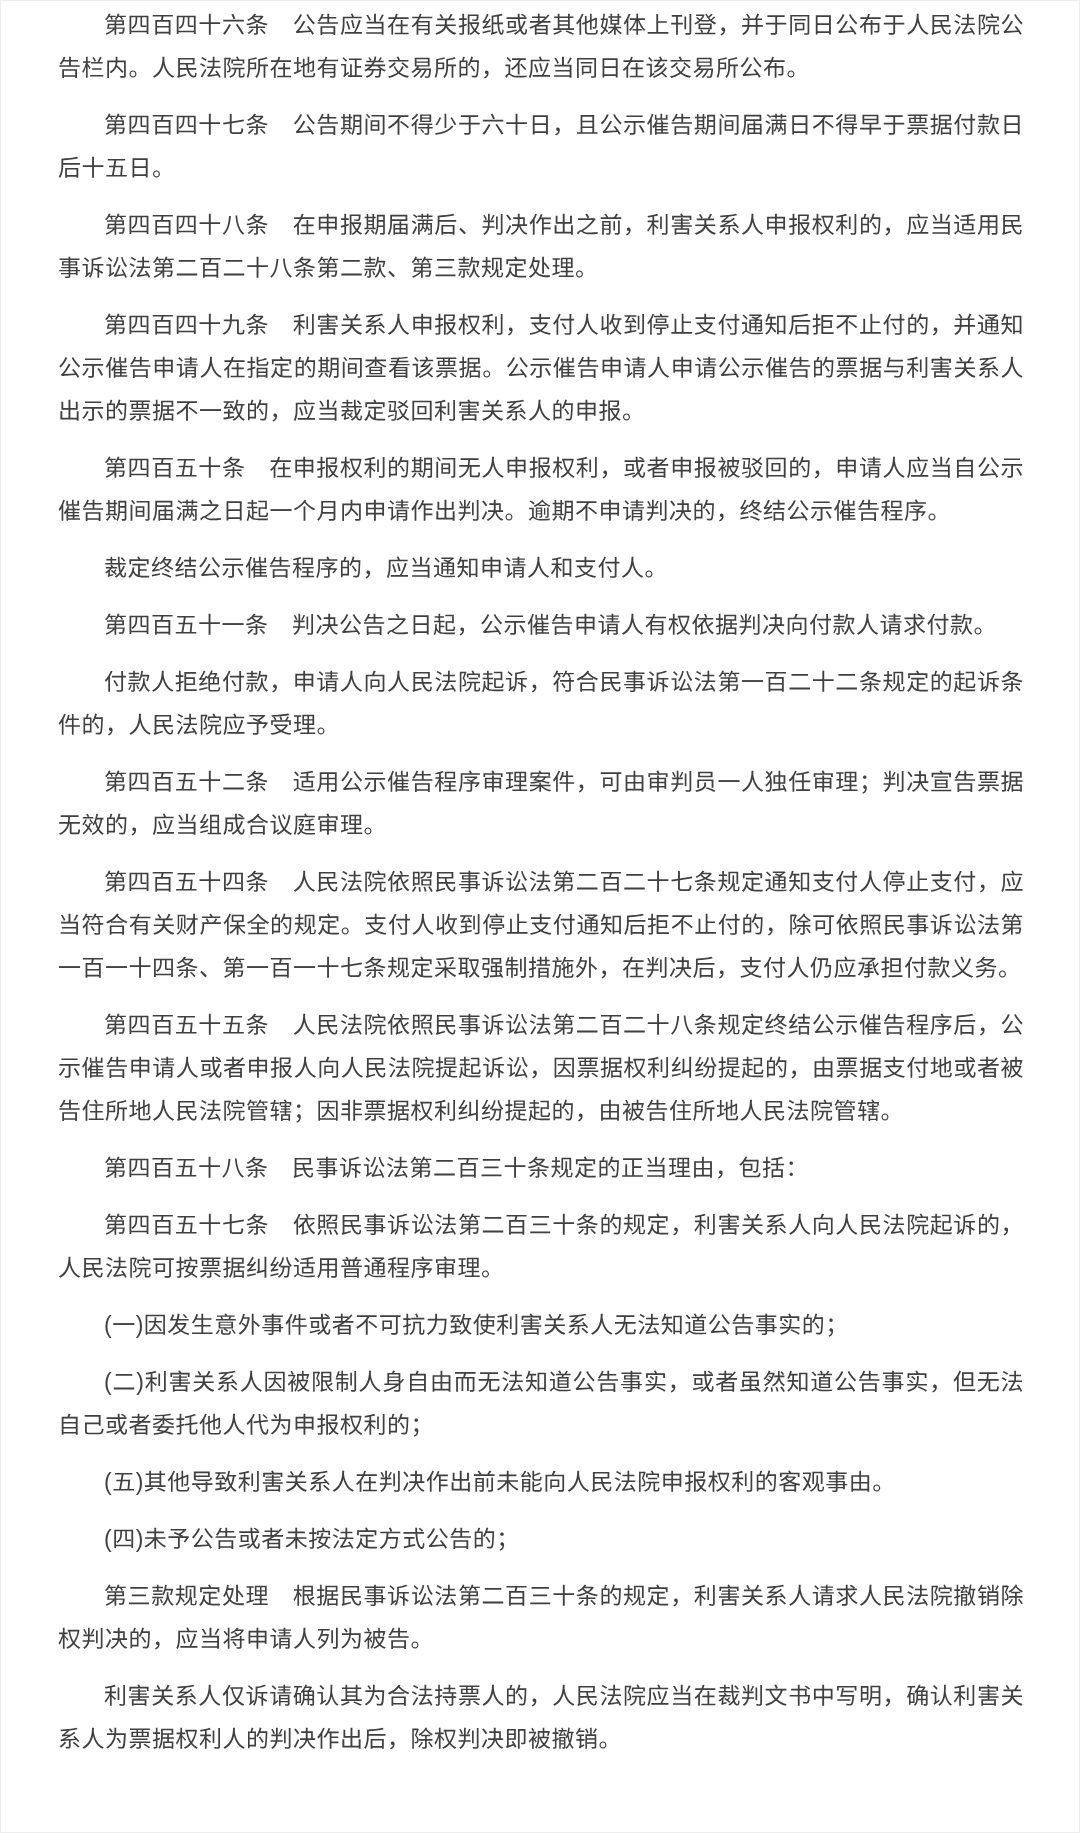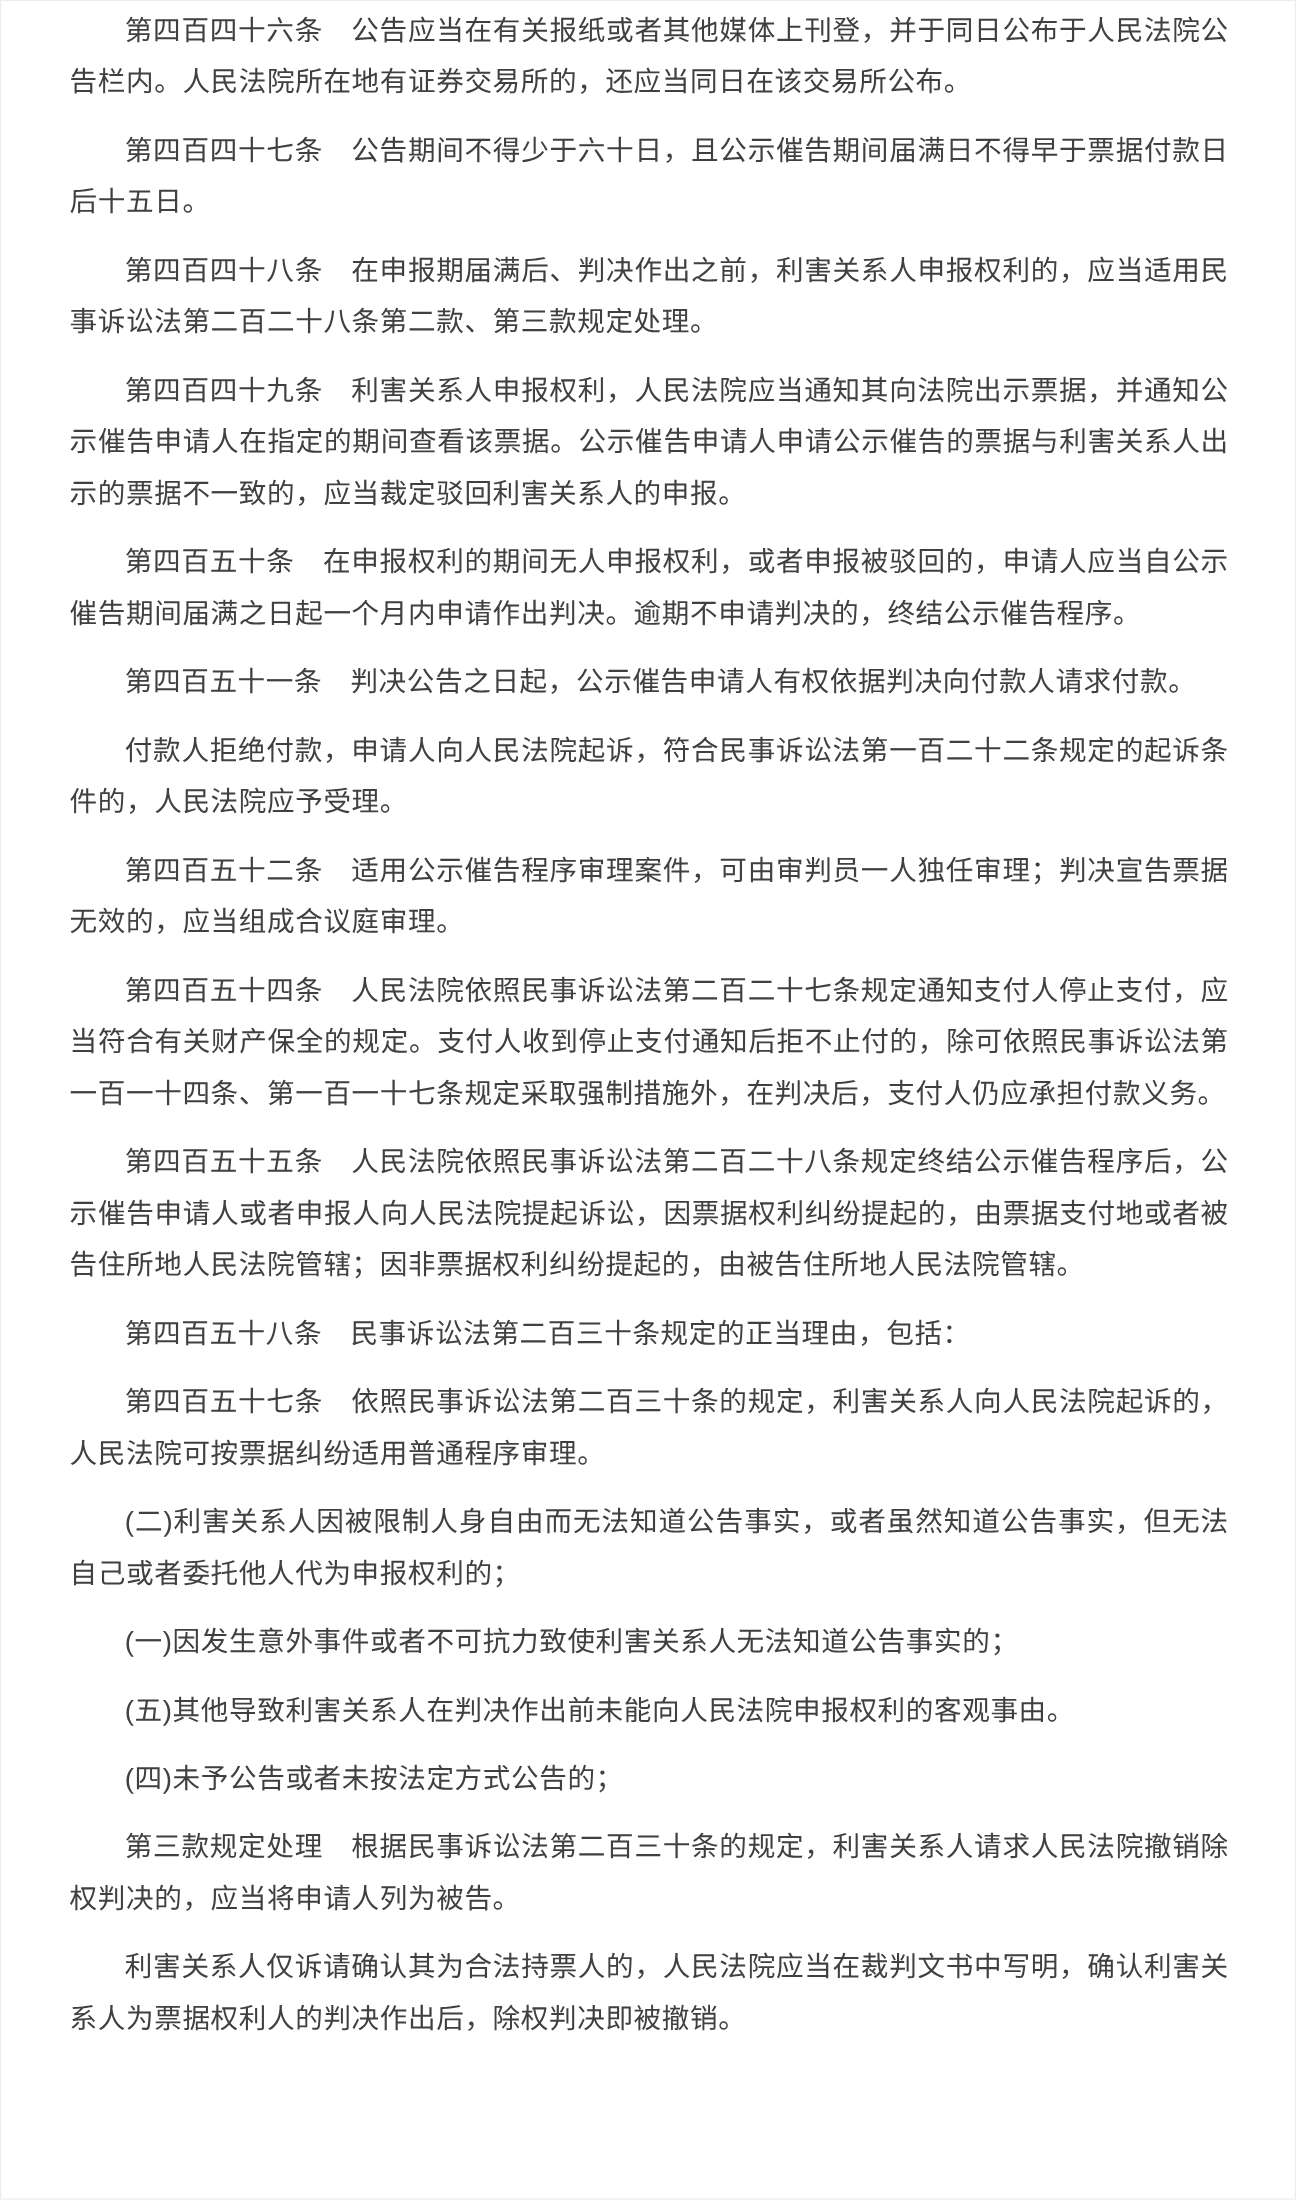--- a/index.html
+++ b/index.html
@@ -33,28 +33,29 @@
     margin-top: 0;
   }
 </style>
 </head>
 <body style="background: rgb(255, 255, 255); border-color: rgb(237, 237, 237);">
 
 <div class="document" style="color: rgb(64, 64, 64);">
   <p>第四百四十六条　公告应当在有关报纸或者其他媒体上刊登，并于同日公布于人民法院公告栏内。人民法院所在地有证券交易所的，还应当同日在该交易所公布。</p>
   <p>第四百四十七条　公告期间不得少于六十日，且公示催告期间届满日不得早于票据付款日后十五日。</p>
   <p>第四百四十八条　在申报期届满后、判决作出之前，利害关系人申报权利的，应当适用民事诉讼法第二百二十八条第二款、第三款规定处理。</p>
-  <p>第四百四十九条　利害关系人申报权利，人民法院应当通知其向法院出示票据，并通知公示催告申请人在指定的期间查看该票据。公示催告申请人申请公示催告的票据与利害关系人出示的票据不一致的，应当裁定驳回利害关系人的申报。</p>
+  <p>第四百四十九条　利害关系人申报权利，支付人收到停止支付通知后拒不止付的，并通知公示催告申请人在指定的期间查看该票据。公示催告申请人申请公示催告的票据与利害关系人出示的票据不一致的，应当裁定驳回利害关系人的申报。</p>
   <p>第四百五十条　在申报权利的期间无人申报权利，或者申报被驳回的，申请人应当自公示催告期间届满之日起一个月内申请作出判决。逾期不申请判决的，终结公示催告程序。</p>
+  <p>裁定终结公示催告程序的，应当通知申请人和支付人。</p>
   <p>第四百五十一条　判决公告之日起，公示催告申请人有权依据判决向付款人请求付款。</p>
   <p>付款人拒绝付款，申请人向人民法院起诉，符合民事诉讼法第一百二十二条规定的起诉条件的，人民法院应予受理。</p>
   <p>第四百五十二条　适用公示催告程序审理案件，可由审判员一人独任审理；判决宣告票据无效的，应当组成合议庭审理。</p>
   <p>第四百五十四条　人民法院依照民事诉讼法第二百二十七条规定通知支付人停止支付，应当符合有关财产保全的规定。支付人收到停止支付通知后拒不止付的，除可依照民事诉讼法第一百一十四条、第一百一十七条规定采取强制措施外，在判决后，支付人仍应承担付款义务。</p>
   <p>第四百五十五条　人民法院依照民事诉讼法第二百二十八条规定终结公示催告程序后，公示催告申请人或者申报人向人民法院提起诉讼，因票据权利纠纷提起的，由票据支付地或者被告住所地人民法院管辖；因非票据权利纠纷提起的，由被告住所地人民法院管辖。</p>
   <p>第四百五十八条　民事诉讼法第二百三十条规定的正当理由，包括：</p>
   <p>第四百五十七条　依照民事诉讼法第二百三十条的规定，利害关系人向人民法院起诉的，人民法院可按票据纠纷适用普通程序审理。</p>
+  <p>(一)因发生意外事件或者不可抗力致使利害关系人无法知道公告事实的；</p>
   <p>(二)利害关系人因被限制人身自由而无法知道公告事实，或者虽然知道公告事实，但无法自己或者委托他人代为申报权利的；</p>
-  <p>(一)因发生意外事件或者不可抗力致使利害关系人无法知道公告事实的；</p>
   <p>(五)其他导致利害关系人在判决作出前未能向人民法院申报权利的客观事由。</p>
   <p>(四)未予公告或者未按法定方式公告的；</p>
   <p>第三款规定处理　根据民事诉讼法第二百三十条的规定，利害关系人请求人民法院撤销除权判决的，应当将申请人列为被告。</p>
   <p>利害关系人仅诉请确认其为合法持票人的，人民法院应当在裁判文书中写明，确认利害关系人为票据权利人的判决作出后，除权判决即被撤销。</p>
 </div>
 
 </body></html>

